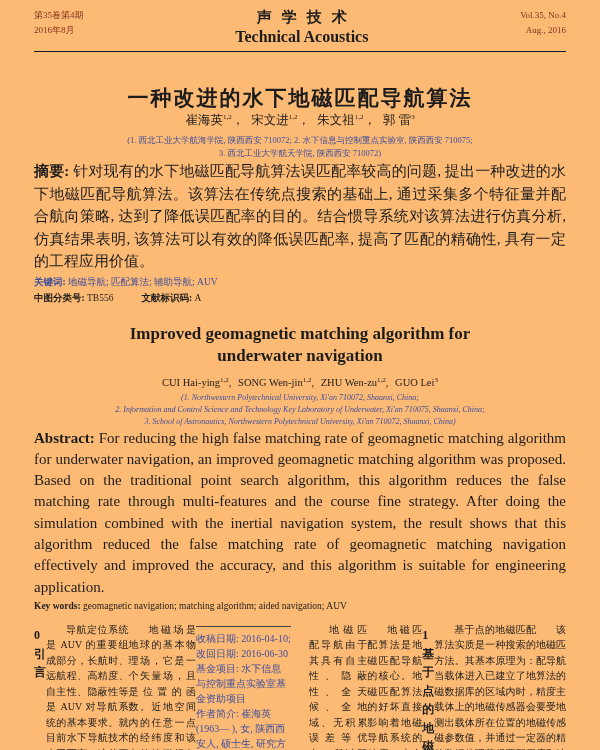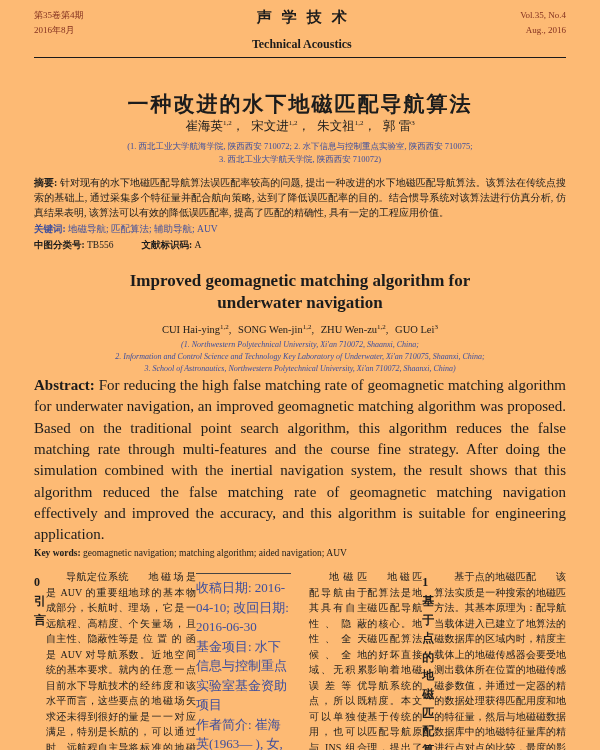--- a/index.html
+++ b/index.html
@@ -10,30 +10,30 @@
     padding:8px 34px 10px 34px; display:flex; flex-direction:column; overflow:hidden;
     box-shadow:0 0 6px rgba(0,0,0,.3);
   }
   
   .journal-header { display:flex; justify-content:space-between; align-items:flex-start;
     border-bottom:1.5px solid #1a1a1a; padding-bottom:5px; }
   .jh-side { font-size:9px; line-height:1.7; color:#82301f; white-space:nowrap; }
   .jh-right { text-align:right; }
   .jh-center { text-align:center; flex:1; }
   .jh-zh { font-size:15px; font-weight:bold; letter-spacing:10px; padding-left:10px; }
-  .jh-en { font-size:12px; font-weight:bold; margin-top:10px; }
+  .jh-en { font-size:16px; font-weight:bold; margin-top:1px; }
   
   .title-zh { text-align:center; font-size:21px; font-weight:bold; letter-spacing:2px; margin-top:32px; }
   .authors { text-align:center; font-size:12.5px; }
   .authors .author { margin:0 2px; }
   .authors-zh .author:not(:last-child)::after { content:"，"; }
   .authors-en .author:not(:last-child)::after { content:",  "; }
   sup { font-size:7px; vertical-align:super; }
   .affil-zh { text-align:center; font-size:8.5px; color:#3d4e9e; line-height:1.55; margin-top:5px; }
-  .abstract-zh { margin-top:9px; font-size:10px; line-height:1.5; text-align:justify; }
+  .abstract-zh { font-size:15px; line-height:1.5; text-align:justify; }
   .label-bold { font-weight:bold; }
   .keywords-zh { margin-top:3px; font-size:9.5px; color:#3d4e9e; }
   .clc-line { margin-top:3px; font-size:9.5px; }
   .clc-line .gap { display:inline-block; width:28px; }
   
   .title-en { text-align:center; font-size:17px; font-weight:bold; line-height:1.3;
     max-width:400px; margin:18px auto 0 auto; }
   .authors-en { font-size:10.5px; margin-top:8px; }
   .affil-en { text-align:center; font-size:8px; font-style:italic; color:#3d4e9e;
     line-height:1.5; margin-top:4px; }
@@ -41,21 +41,21 @@
   .keywords-en { margin-top:3px; font-size:9.5px; }
   
   .columns { display:flex; gap:18px; flex:1; margin-top:11px; min-height:0; }
   .col { flex:1; display:flex; flex-direction:row; font-size:10px; line-height:1.55;
     text-align:justify; min-width:0; }
   .sec-heading { font-weight:bold; font-size:12px; margin:4px 0 6px 0; text-align:left; }
   .para { text-indent:2em; margin-bottom:2px; }
   
   .footnotes { margin-top:auto; padding-top:4px; }
   .fn-rule { width:95px; border-top:1px solid #444; margin-bottom:4px; }
-  .fn-line { font-size:13px; color:#3d4e9e; line-height:1.5; text-align:left; text-indent:0; }
+  .fn-line { font-size:10px; color:#3d4e9e; line-height:1.5; text-align:left; text-indent:0; }
 </style>
 </head>
 <body>
 
 <div class="page">
 
   <div class="journal-header">
     <div class="jh-side jh-left">
       <div>第35卷第4期</div>
       <div>2016年8月</div>

